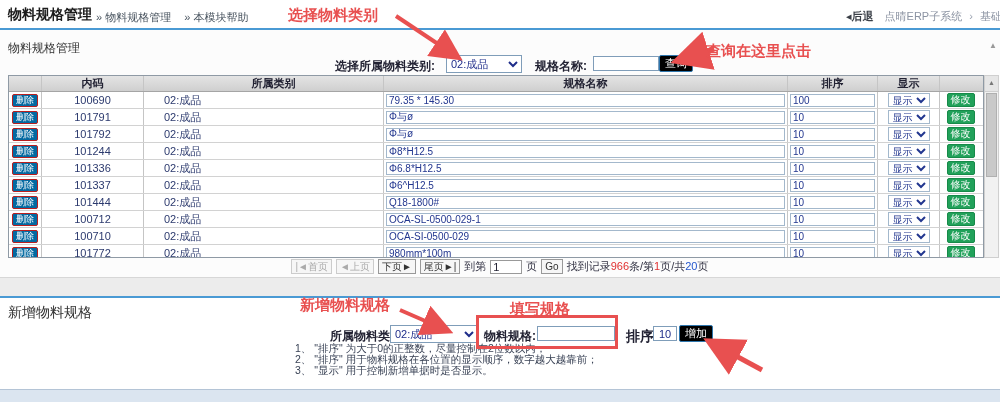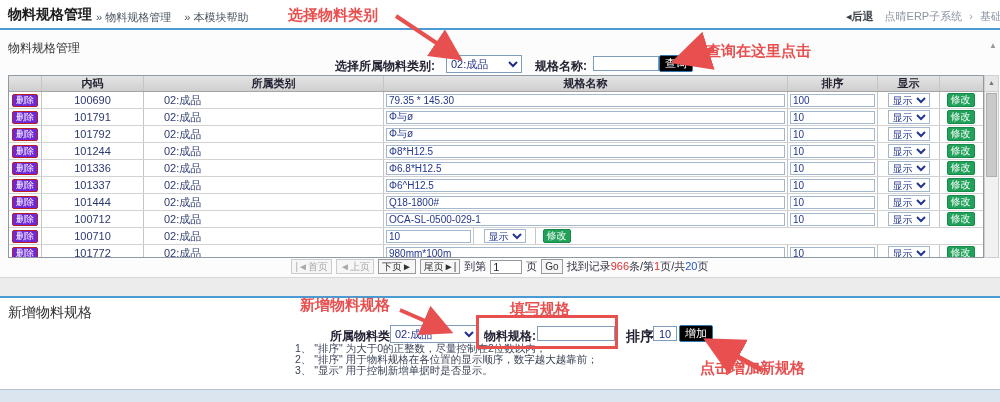--- a/index.html
+++ b/index.html
@@ -39,21 +39,21 @@
   .c-del{width:32px;justify-content:center;}
   .c-code{width:102px;justify-content:center;font-size:11px;color:#2c3a6e;}
   .c-cat{width:240px;padding-left:20px;font-size:11px;color:#2c3a6e;}
   .c-spec{width:404px;padding:0 2px;}
   .c-order{width:90px;padding:0 2px;}
   .c-disp{width:62px;justify-content:center;}
   .c-mod{width:42px;justify-content:center;}
   .trow{display:flex;height:16px;border-top:1px solid #d2d2d2;background:#fff;}
   .trow:first-child{border-top:none;}
   .cell-input{width:100%;height:11px;border:1px solid #a3b8cc;font-size:10px;color:#22368f;padding:0 2px;box-sizing:content-box;}
-  .btn-del{background:#6d28d9;color:#fff;font-size:9px;border:1px solid #b91f1f;border-radius:2px;padding:0 3px;height:13px;line-height:11px;cursor:pointer;}
+  .btn-del{background:#0369a1;color:#fff;font-size:9px;border:1px solid #b91f1f;border-radius:2px;padding:0 3px;height:13px;line-height:11px;cursor:pointer;}
   .btn-mod{background:#21a15a;color:#fff;font-size:10px;border:1px solid #178a49;border-radius:2px;padding:0 3px;height:14px;line-height:12px;cursor:pointer;}
   .disp-sel{font-size:10px;height:14px;color:#22368f;border:1px solid #a3b8cc;background:#fff;}
 
   
   .vscroll{position:absolute;left:984px;top:75px;width:15px;height:183px;background:#f1f1f1;border:1px solid #cfcfcf;box-sizing:border-box;}
   .vs-up{height:15px;background:#e6e6e6;border-bottom:1px solid #cfcfcf;text-align:center;font-size:7px;color:#777;line-height:14px;cursor:pointer;}
   .vs-thumb{margin:1px;height:82px;background:#c9c9c9;border:1px solid #b0b0b0;cursor:grab;}
 
   
   .pager{position:absolute;left:0;top:259px;width:1000px;display:flex;justify-content:center;align-items:center;gap:4px;font-size:11px;color:#334;}
@@ -286,20 +286,23 @@
             <button class="btn-mod">修改</button>
           </div>
     </div>
 
     <div class="trow">
       <div class="c c-del">
             <button class="btn-del">删除</button>
           </div>
       <div class="c c-code">100710</div>
       <div class="c c-cat">02:成品</div>
+      <div class="c c-spec">
+            <input class="cell-input" value="OCA-SI-0500-029" style="">
+          </div>
       <div class="c c-order">
             <input class="cell-input" value="10" style="">
           </div>
       <div class="c c-disp">
             <select class="disp-sel"><option>显示</option></select>
           </div>
       <div class="c c-mod">
             <button class="btn-mod">修改</button>
           </div>
     </div>
@@ -363,21 +366,20 @@
     <div>1、 "排序" 为大于0的正整数，尽量控制在2位数以内；</div>
     <div>2、 "排序" 用于物料规格在各位置的显示顺序，数字越大越靠前；</div>
     <div>3、 "显示" 用于控制新增单据时是否显示。</div>
   </div>
   <div class="footer-strip"></div>
 
   <div class="anno" style="left:288px;top:6px;">选择物料类别</div>
   <div class="anno" style="left:706px;top:42px;">查询在这里点击</div>
   <div class="anno" style="left:300px;top:296px;">新增物料规格</div>
   <div class="anno" style="left:510px;top:300px;">填写规格</div>
-  <div class="anno" style="left:700px;top:359px;">点击增加新规格</div>
   <div class="red-box"></div>
 
   <svg class="anno-svg" width="1000" height="402">
     <defs>
       <marker id="ah" markerWidth="8" markerHeight="8" refX="6" refY="4" orient="auto">
         <path d="M0,0 L8,4 L0,8 z" fill="#e85050"></path>
       </marker>
     </defs>
     <line x1="396" y1="16" x2="456" y2="56" stroke="#e85050" stroke-width="4" marker-end="url(#ah)"></line>
     <line x1="714" y1="49" x2="680" y2="60" stroke="#e85050" stroke-width="5" marker-end="url(#ah)"></line>

